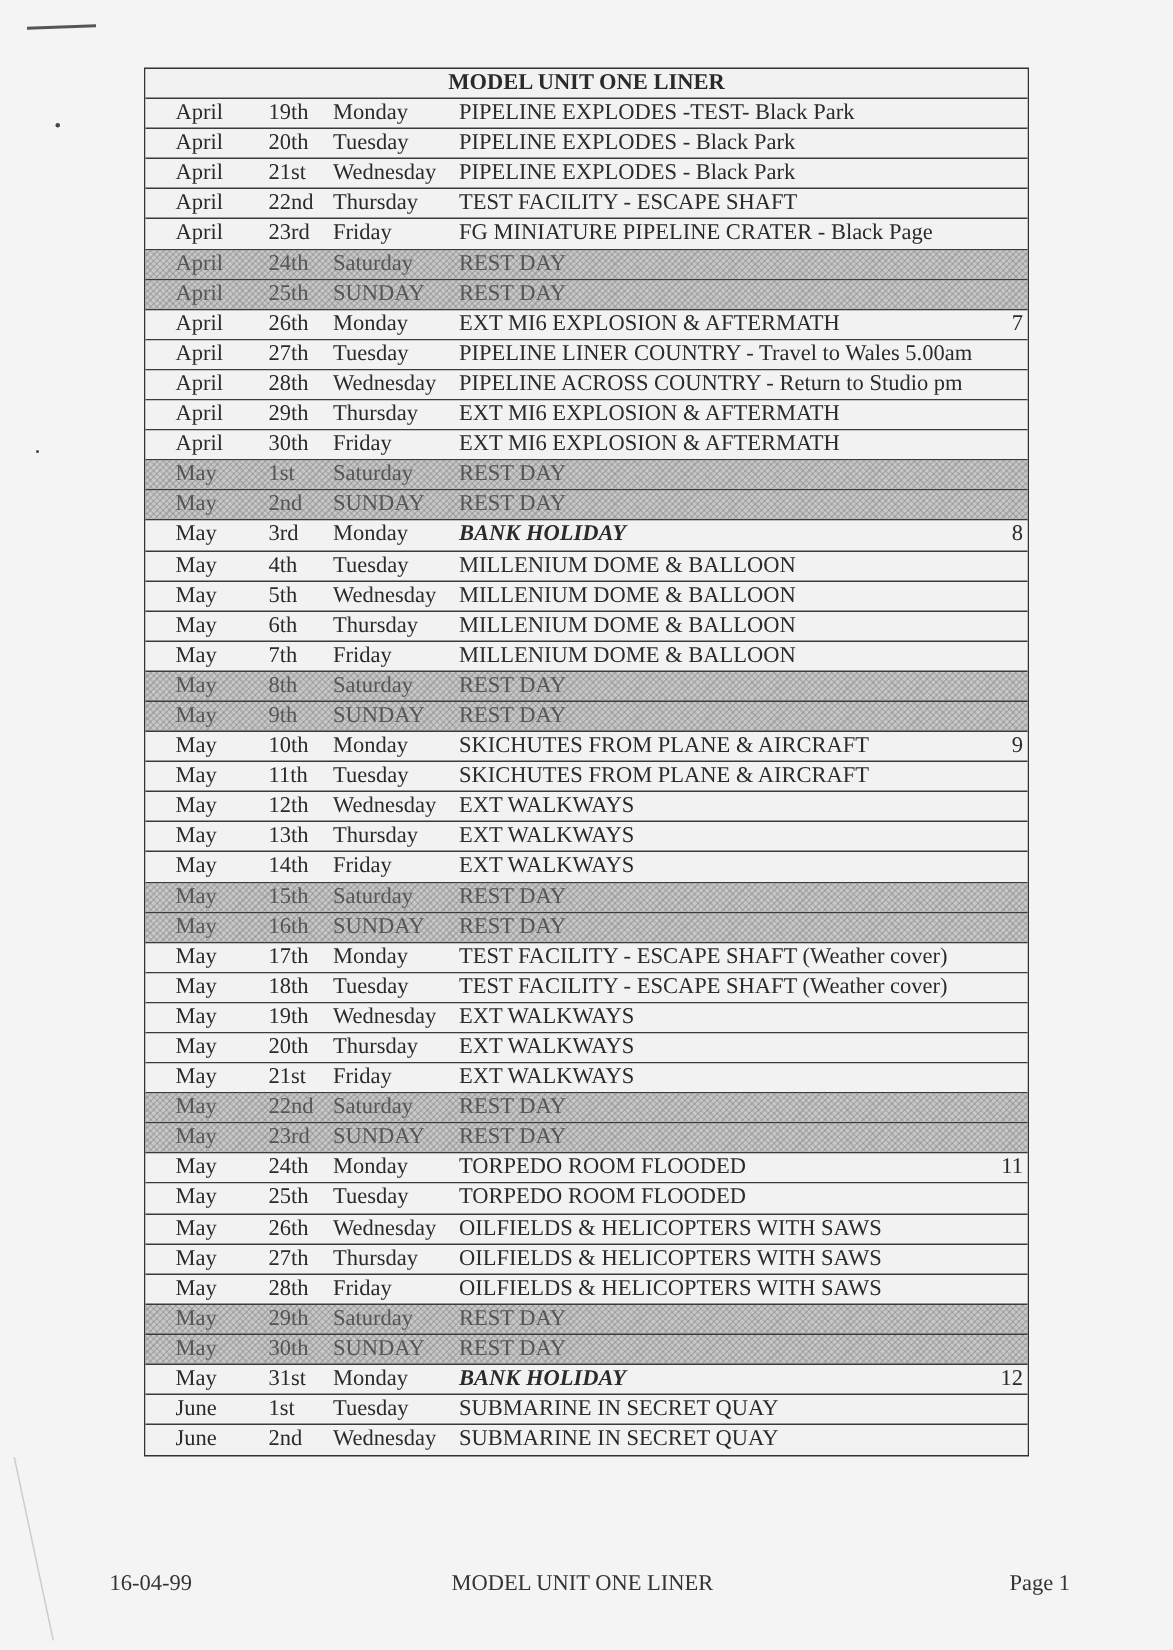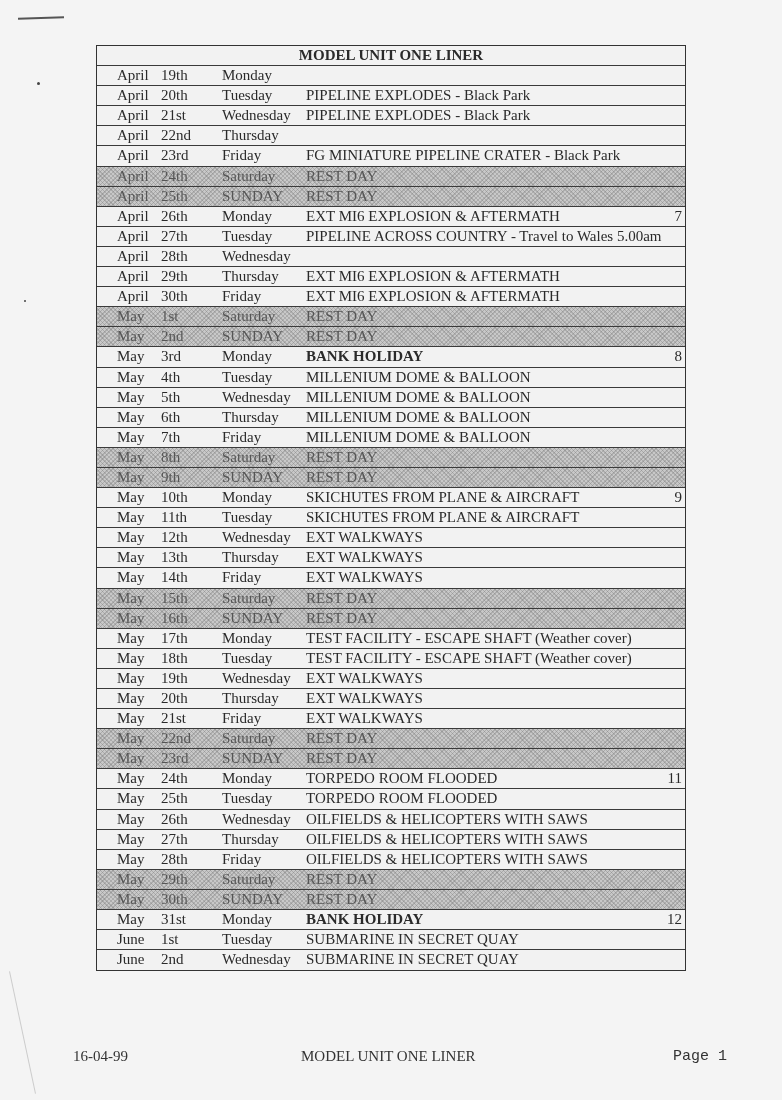--- a/index.html
+++ b/index.html
@@ -41,76 +41,78 @@
   .row.rest {
     background-color: #c8c8c8;
     background-image:
       repeating-linear-gradient(45deg, rgba(120,120,120,.35) 0 1px, transparent 1px 3px),
       repeating-linear-gradient(-45deg, rgba(120,120,120,.35) 0 1px, transparent 1px 3px);
     color: #555;
   }
   .row.header { text-align: center; font-weight: bold; font-size: 15px; }
   .c { position: absolute; top: 0; }
   .c-month { left: 20px; }
-  .c-date { left: 64px; }
+  .c-date { left: 82px; }
   .c-day { left: 125px; text-align: right; }
   .c-desc { left: 209px; }
-  .c-desc.bold { font-weight: bold; }
+  .c-desc.bold { font-weight: bold; font-style: italic; }
   .c-page { right: 3px; }
   .footer {
     position: absolute; top: 1048px; font-size: 15px; color: #333;
   }
   .f-left { left: 73px; }
   .f-center { left: 301px; }
-  .f-right { left: 673px; font-family: Liberation Mono, monospace; }
+  .f-right { left: 673px; }
 </style>
 </head>
 <body>
 
 <div class="scan-mark"></div>
 <div class="scan-dot" style="left:37px;top:82px;"></div>
 <div class="scan-dot" style="left:24px;top:300px;width:2px;height:2px;"></div>
 <div class="scan-line"></div>
 
 <div class="sheet">
   <div class="row header">
     <span>MODEL UNIT ONE LINER</span>
   </div>
   <div id="rows">
       <div class="row">
         <span class="c c-month">April</span>
         <span class="c c-date">19th</span>
         <span class="c c-day">Monday</span>
+        <span class="c c-desc">PIPELINE EXPLODES -TEST- Black Park</span>
         <span class="c c-page"></span>
       </div>
       <div class="row">
         <span class="c c-month">April</span>
         <span class="c c-date">20th</span>
         <span class="c c-day">Tuesday</span>
         <span class="c c-desc">PIPELINE EXPLODES  - Black Park</span>
         <span class="c c-page"></span>
       </div>
       <div class="row">
         <span class="c c-month">April</span>
         <span class="c c-date">21st</span>
         <span class="c c-day">Wednesday</span>
         <span class="c c-desc">PIPELINE EXPLODES  - Black Park</span>
         <span class="c c-page"></span>
       </div>
       <div class="row">
         <span class="c c-month">April</span>
         <span class="c c-date">22nd</span>
         <span class="c c-day">Thursday</span>
+        <span class="c c-desc">TEST FACILITY - ESCAPE SHAFT</span>
         <span class="c c-page"></span>
       </div>
       <div class="row">
         <span class="c c-month">April</span>
         <span class="c c-date">23rd</span>
         <span class="c c-day">Friday</span>
-        <span class="c c-desc">FG MINIATURE PIPELINE CRATER - Black Park</span>
+        <span class="c c-desc">FG MINIATURE PIPELINE CRATER - Black Page</span>
         <span class="c c-page"></span>
       </div>
       <div class="row rest">
         <span class="c c-month">April</span>
         <span class="c c-date">24th</span>
         <span class="c c-day">Saturday</span>
         <span class="c c-desc">REST DAY</span>
         <span class="c c-page"></span>
       </div>
       <div class="row rest">
@@ -124,27 +126,28 @@
         <span class="c c-month">April</span>
         <span class="c c-date">26th</span>
         <span class="c c-day">Monday</span>
         <span class="c c-desc">EXT MI6 EXPLOSION &amp; AFTERMATH</span>
         <span class="c c-page">7</span>
       </div>
       <div class="row">
         <span class="c c-month">April</span>
         <span class="c c-date">27th</span>
         <span class="c c-day">Tuesday</span>
-        <span class="c c-desc">PIPELINE ACROSS COUNTRY - Travel to Wales 5.00am</span>
+        <span class="c c-desc">PIPELINE LINER COUNTRY - Travel to Wales 5.00am</span>
         <span class="c c-page"></span>
       </div>
       <div class="row">
         <span class="c c-month">April</span>
         <span class="c c-date">28th</span>
         <span class="c c-day">Wednesday</span>
+        <span class="c c-desc">PIPELINE ACROSS COUNTRY - Return to Studio pm</span>
         <span class="c c-page"></span>
       </div>
       <div class="row">
         <span class="c c-month">April</span>
         <span class="c c-date">29th</span>
         <span class="c c-day">Thursday</span>
         <span class="c c-desc">EXT MI6 EXPLOSION &amp; AFTERMATH</span>
         <span class="c c-page"></span>
       </div>
       <div class="row">

